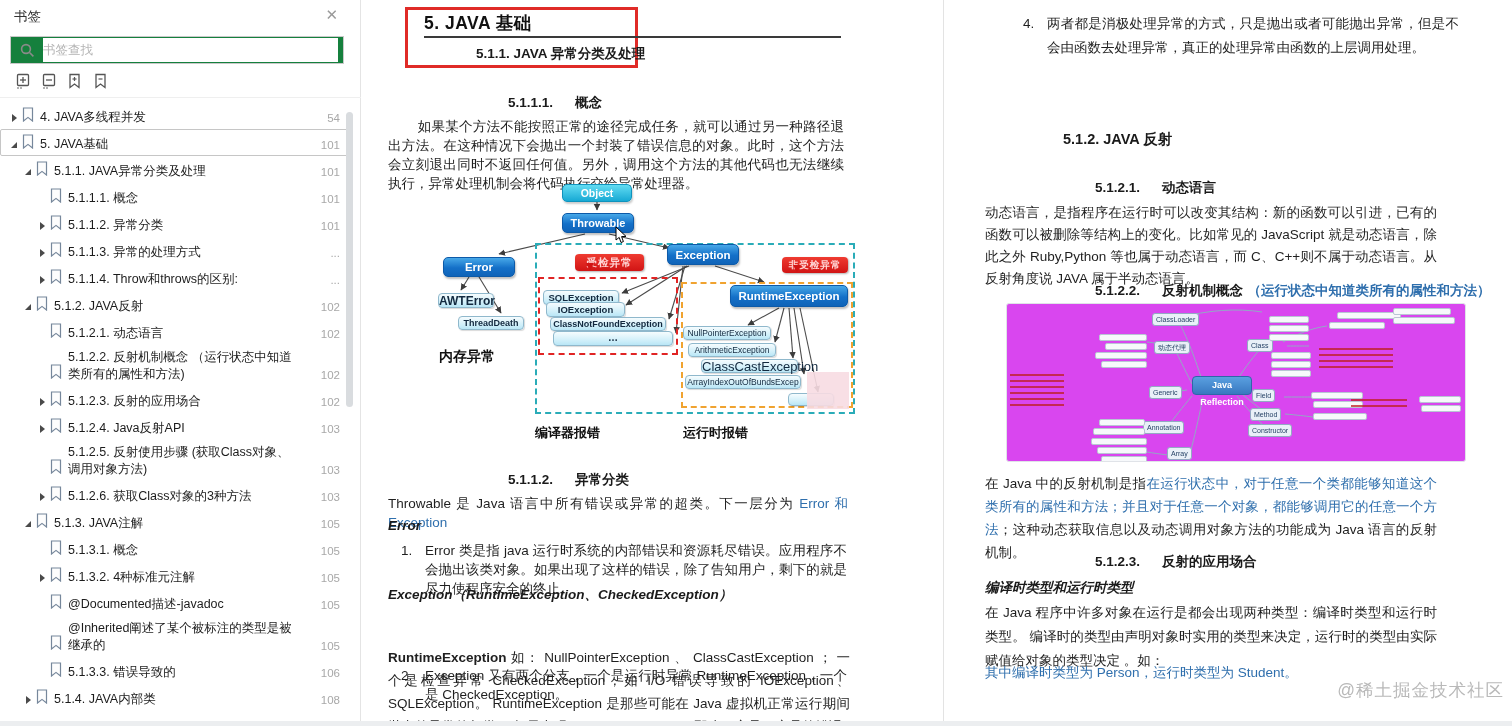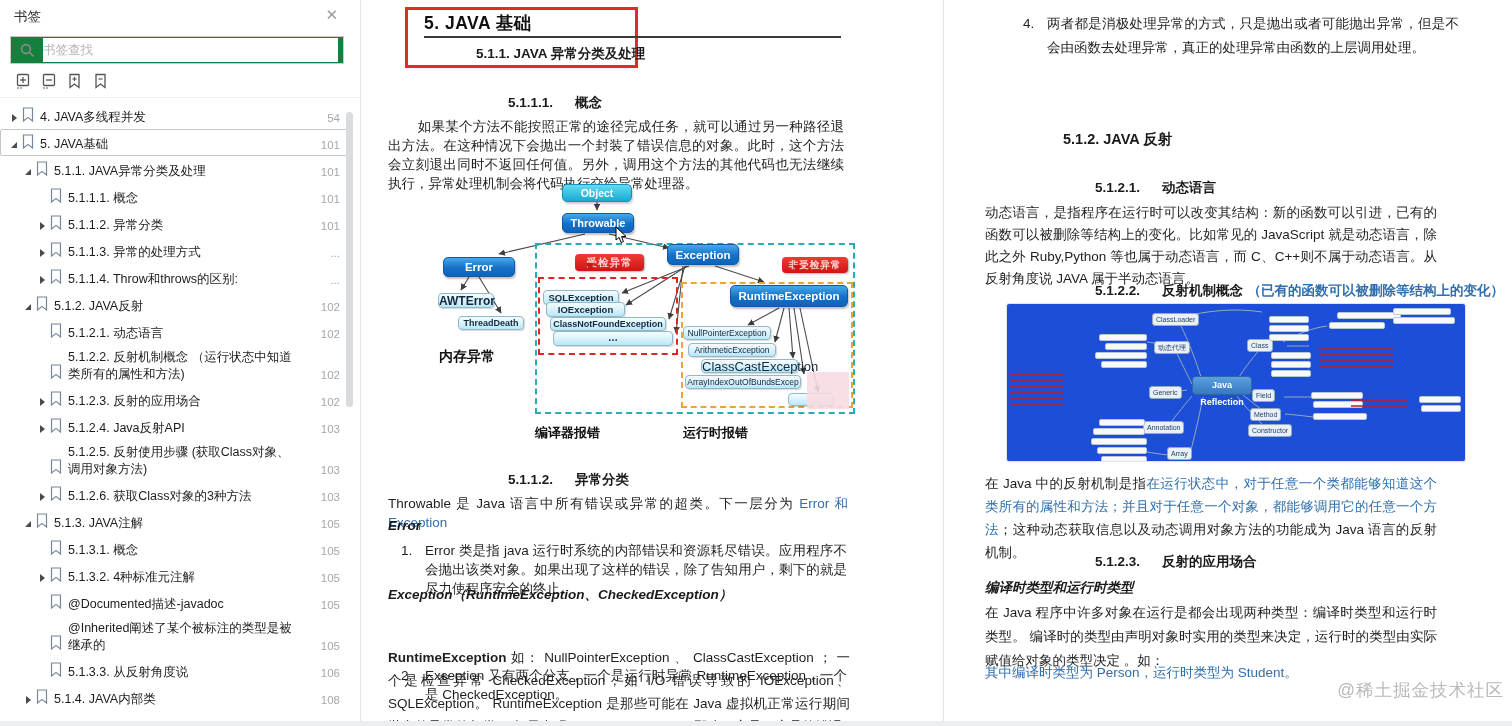--- a/index.html
+++ b/index.html
@@ -62,21 +62,21 @@
   .litebox { background:linear-gradient(#f6fcfe 0%,#cdeef9 70%,#b9e6f6 100%); border:1px solid #8fb8cc; border-radius:4px; color:#12293f; font-weight:bold; text-align:center; box-shadow:1px 1px 1px rgba(0,0,0,.15); }
   .callout { background:linear-gradient(#ef3b31,#d11414); border-radius:4px; color:#ffd7d7; font-weight:bold; text-align:center; font-size:10.5px; line-height:17px; letter-spacing:1px; box-shadow:1px 1px 2px rgba(0,0,0,.3); }
   .callout::after { content:""; position:absolute; bottom:-8px; left:11px; border:8px solid transparent; border-top-color:#d11414; border-left-width:4px; border-right-width:4px; }
   .dash-teal { border:2px dashed #2aacb8; }
   .dash-red { border:2px dashed #e02424; }
   .dash-orange { border:2px dashed #f0a330; }
   .dg-label { font-weight:bold; font-size:13px; color:#111; position:absolute; }
   .pink-patch { background:#f7dce2; opacity:.9; }
 
   
-  .mm { position:absolute; left:62px; top:303px; width:460px; height:159px; background:#1d4ed8; border:1px solid #e0e3e8; border-radius:3px; overflow:hidden; }
+  .mm { position:absolute; left:62px; top:303px; width:460px; height:159px; background:#d946ef; border:1px solid #e0e3e8; border-radius:3px; overflow:hidden; }
   .mm * { position:absolute; }
   .mm-center { background:linear-gradient(#5aa0e0,#3878c0); border:1px solid #2f66a8; border-radius:4px; color:#fff; font-weight:bold; font-size:9px; text-align:center; line-height:17px; }
   .mm-node { background:#e9f0f8; border:1px solid #93a9c4; border-radius:3px; color:#1d3a5f; font-size:7px; line-height:11px; text-align:center; white-space:nowrap; padding:0 3px; }
   .mm-leaf { background:#f7f9fb; border:1px solid #b9c5d4; border-radius:2px; height:7px; }
   .red-note { background:repeating-linear-gradient(to bottom,rgba(190,30,30,.75) 0 2px,transparent 2px 6px); }
 
   .watermark { position:absolute; right:8px; top:678px; font-size:17.5px; color:#b9b9b9; letter-spacing:1px; }
   .code-line { font-size:13.5px; text-align:center; }
 </style>
 </head>
@@ -319,21 +319,21 @@
       <span class="tree-lbl">@Inherited阐述了某个被标注的类型是被继承的</span>
       <span class="tree-pg">105</span>
     </div>
         <div class="tree-row lvl2">
       <span class="arrow"></span>
       <span class="bm">
         <svg width="12" height="15" viewBox="0 0 12 15">
               <path d="M1.5 1 h9 v13 l-4.5 -3.6 l-4.5 3.6 z" fill="#fdfdfd" stroke="#76879b" stroke-width="1.2"></path>
             </svg>
       </span>
-      <span class="tree-lbl">5.1.3.3. 从反射角度说</span>
+      <span class="tree-lbl">5.1.3.3. 错误导致的</span>
       <span class="tree-pg">106</span>
     </div>
         <div class="tree-row lvl1">
       <span class="arrow collapsed"></span>
       <span class="bm">
         <svg width="12" height="15" viewBox="0 0 12 15">
               <path d="M1.5 1 h9 v13 l-4.5 -3.6 l-4.5 3.6 z" fill="#fdfdfd" stroke="#76879b" stroke-width="1.2"></path>
             </svg>
       </span>
       <span class="tree-lbl">5.1.4. JAVA内部类</span>
@@ -454,21 +454,21 @@
     <div class="abs b" style="left:119px; top:130px; font-size:14.5px;">5.1.2. JAVA 反射</div>
 
     <div class="abs" style="left:151px; top:178px;">
       <span class="h-num">5.1.2.1.</span><span class="h-gap"></span><span class="h-num">动态语言</span>
     </div>
 
     <div class="abs body-txt" style="left:41px; top:202px; width:452px; line-height:22px;">动态语言，是指程序在运行时可以改变其结构：新的函数可以引进，已有的函数可以被删除等结构上的变化。比如常见的 JavaScript 就是动态语言，除此之外 Ruby,Python 等也属于动态语言，而 C、C++则不属于动态语言。从反射角度说 JAVA 属于半动态语言。</div>
 
     <div class="abs" style="left:151px; top:281px;">
       <span class="h-num">5.1.2.2.</span><span class="h-gap"></span><span class="h-num">反射机制概念</span>
-      <span class="h-num blue">（已有的函数可以被删除等结构上的变化）</span>
+      <span class="h-num blue">（运行状态中知道类所有的属性和方法）</span>
     </div>
 
     <div class="mm">
       <svg style="left:0;top:0;" width="460" height="159">
         <g stroke="#93a9c4" stroke-width="1" fill="none">
           <path d="M195,76 C186,48 179,32 173,20"></path>
           <path d="M185,80 C176,62 172,54 169,47"></path>
           <path d="M180,86 C174,87 170,87 166,88"></path>
           <path d="M185,92 C175,104 167,114 162,121"></path>
           <path d="M196,93 C191,118 187,134 184,146"></path>

